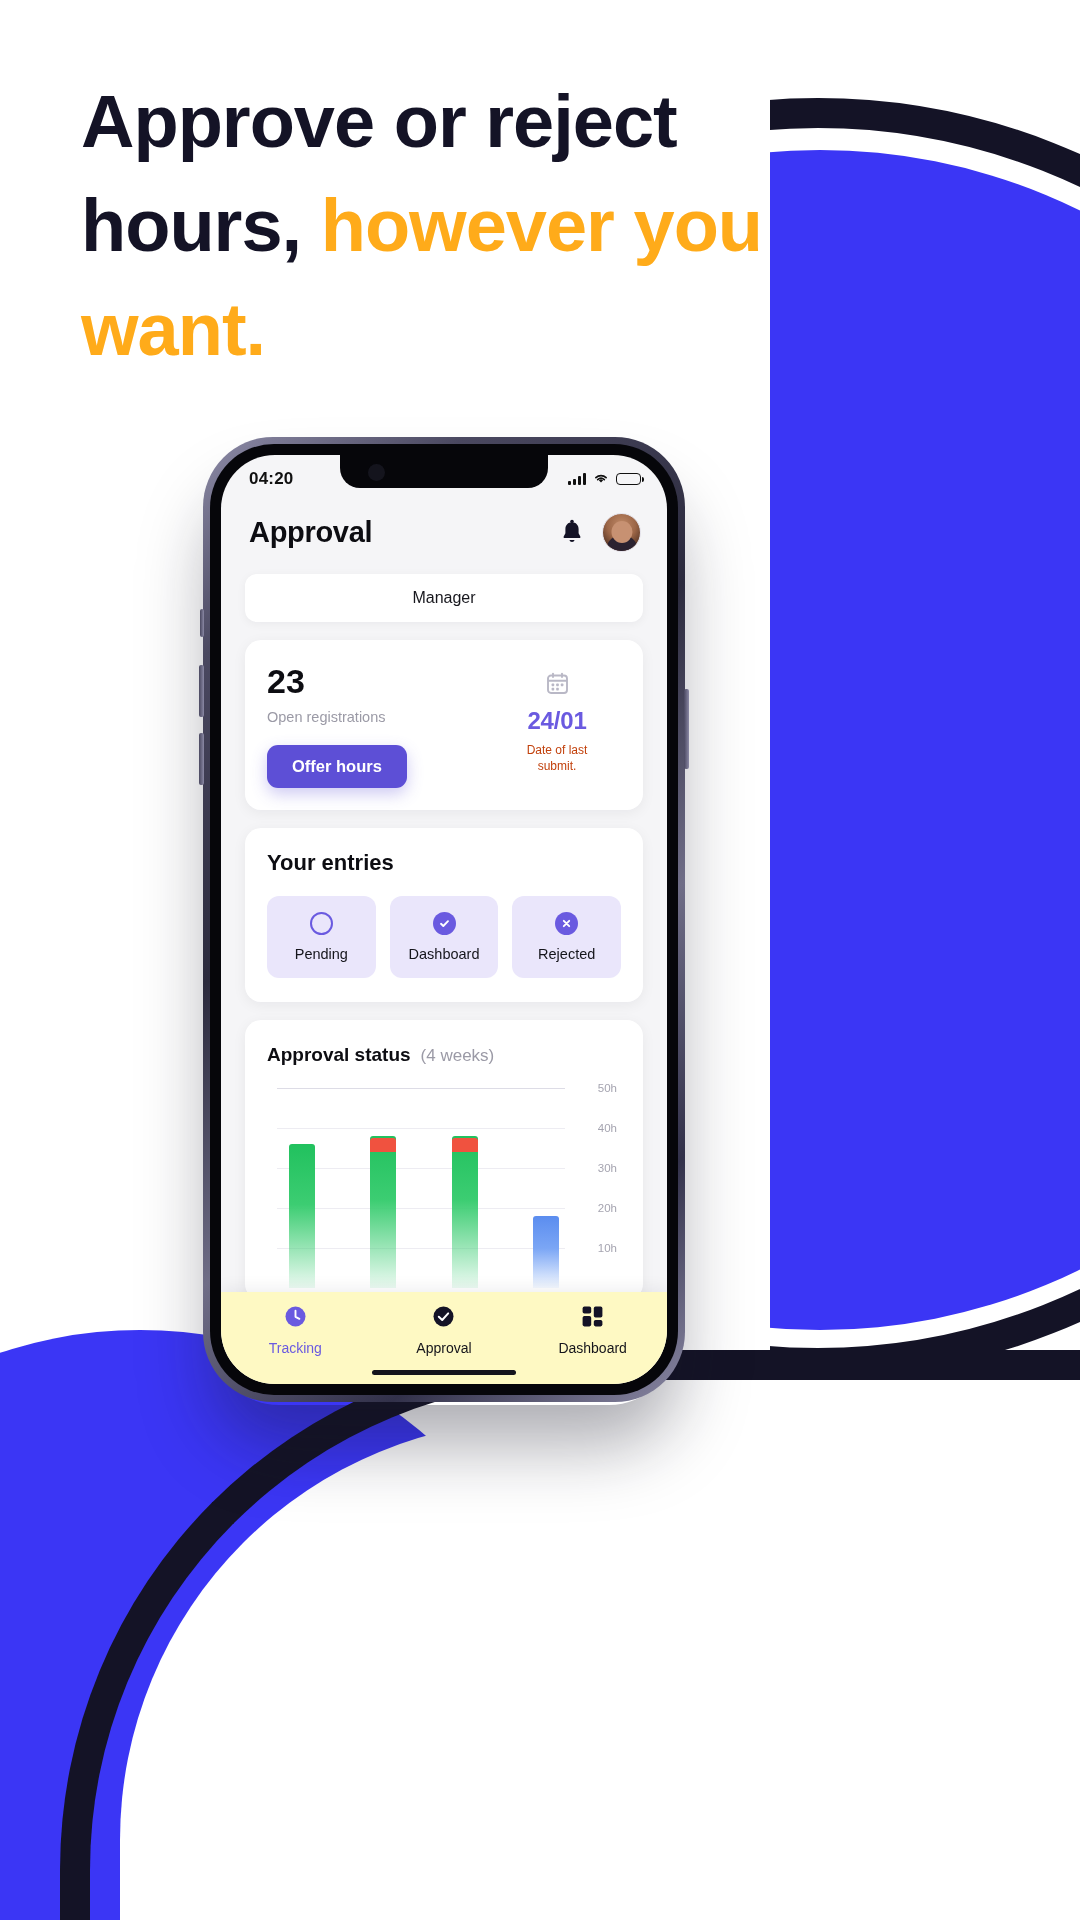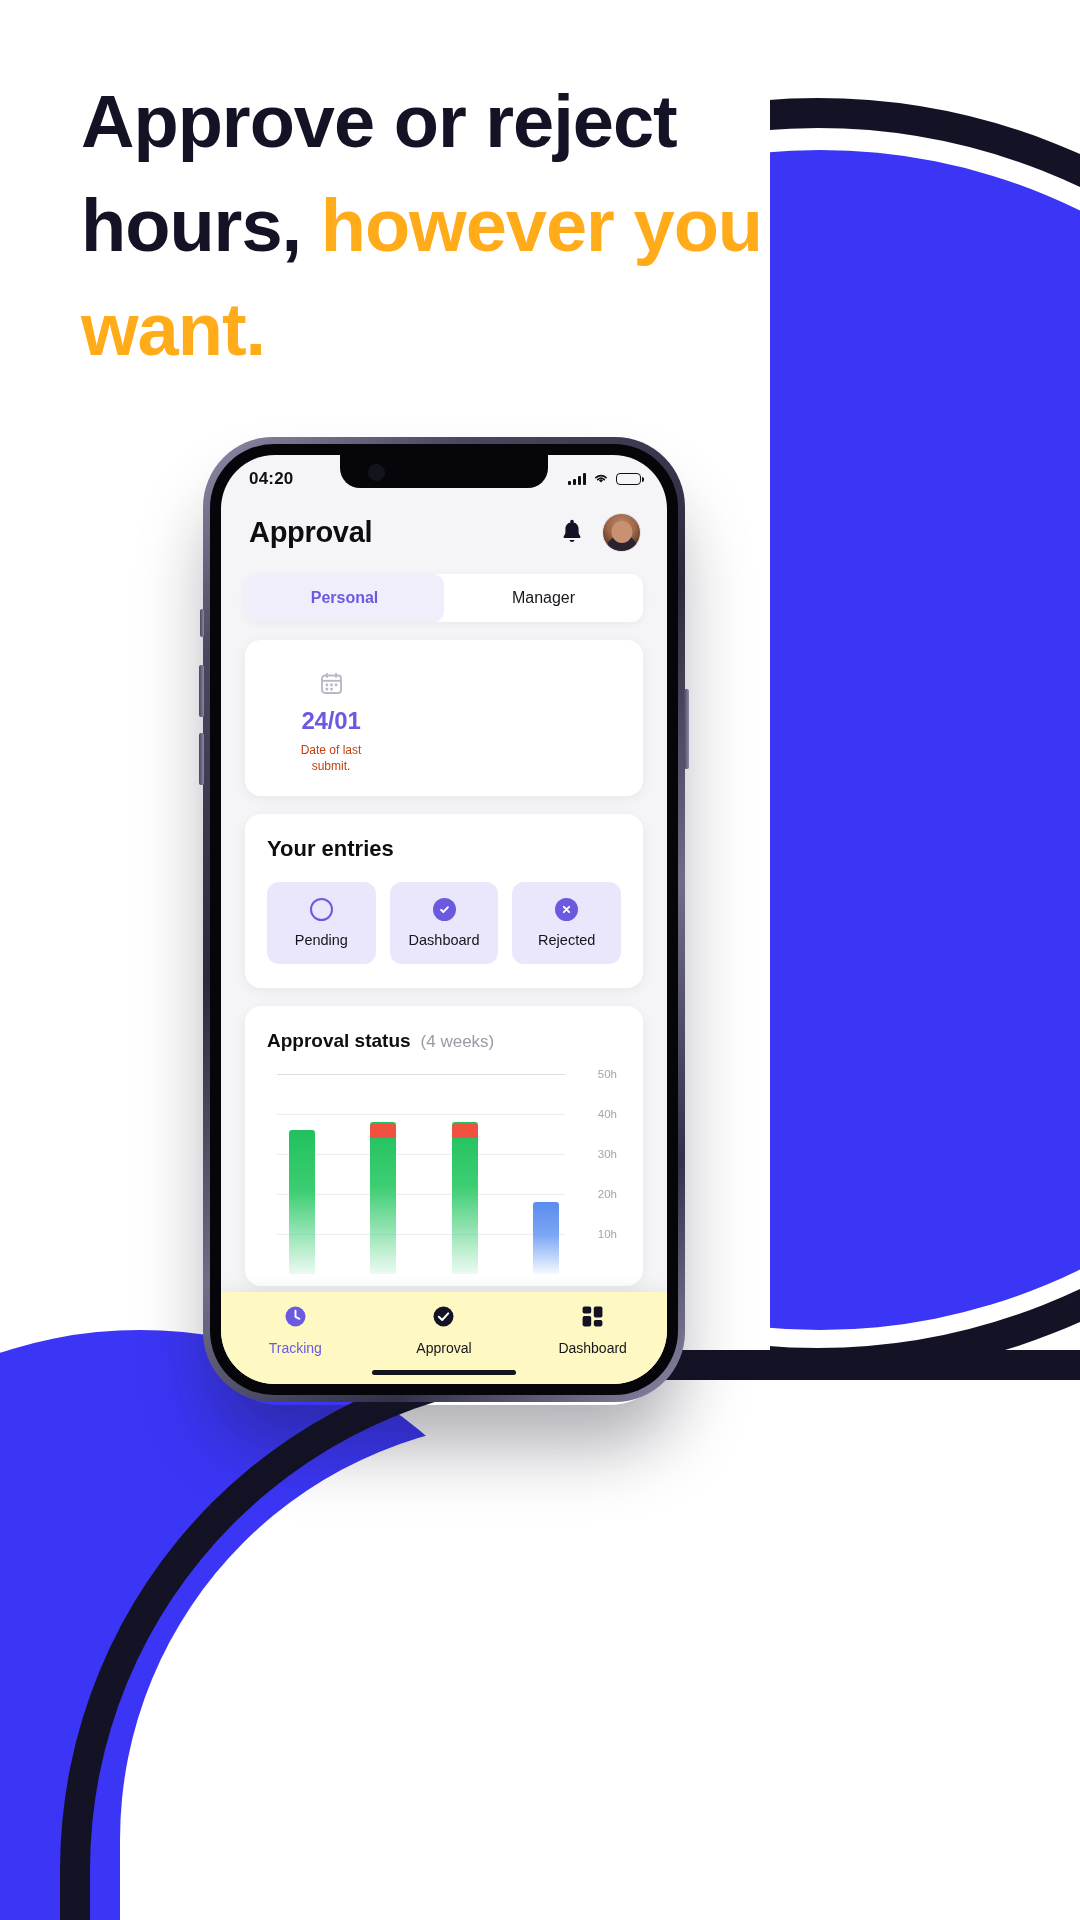--- a/index.html
+++ b/index.html
@@ -350,29 +350,33 @@
                     <path d="M13 3.2 c-3.9 0-6.6 2.9-6.6 6.7 v4.3 l-1.7 3.2 c-.4.8.1 1.7 1 1.7 h14.6 c.9 0 1.4-.9 1-1.7 l-1.7-3.2 V9.9 c0-3.8-2.7-6.7-6.6-6.7 z" fill="#141326"></path>
                     <circle cx="13" cy="2.6" r="1.8" fill="#141326"></circle>
                     <path d="M10.4 21 a2.7 2.7 0 0 0 5.2 0 z" fill="#141326"></path>
                   </svg>
                 </span>
                 <span class="avatar"></span>
               </div>
             </div>
 
             <div class="tabs">
-              <div class="tab active">
-                <span>Personal</span>
-              </div>
               <div class="tab">
                 <span>Manager</span>
               </div>
             </div>
 
             <div class="card summary">
+              <div class="sum-left">
+                <div class="sum-num">23</div>
+                <div class="sum-label">Open registrations</div>
+                <div class="offer-btn">
+                  <span>Offer hours</span>
+                </div>
+              </div>
               <div class="sum-right">
                 <span class="cal-icon">
                   <svg width="23" height="23" viewBox="0 0 23 23">
                     <rect x="2" y="3.5" width="19" height="17.5" rx="3" fill="none" stroke="#b9b8c6" stroke-width="1.9"></rect>
                     <path d="M2 8.8 H21" stroke="#b9b8c6" stroke-width="1.9"></path>
                     <path d="M7 1.6 V5" stroke="#b9b8c6" stroke-width="1.9" stroke-linecap="round"></path>
                     <path d="M16 1.6 V5" stroke="#b9b8c6" stroke-width="1.9" stroke-linecap="round"></path>
                     <rect x="5.6" y="11.6" width="2.6" height="2.6" rx="0.6" fill="#b9b8c6"></rect>
                     <rect x="10.2" y="11.6" width="2.6" height="2.6" rx="0.6" fill="#b9b8c6"></rect>
                     <rect x="14.8" y="11.6" width="2.6" height="2.6" rx="0.6" fill="#b9b8c6"></rect>

